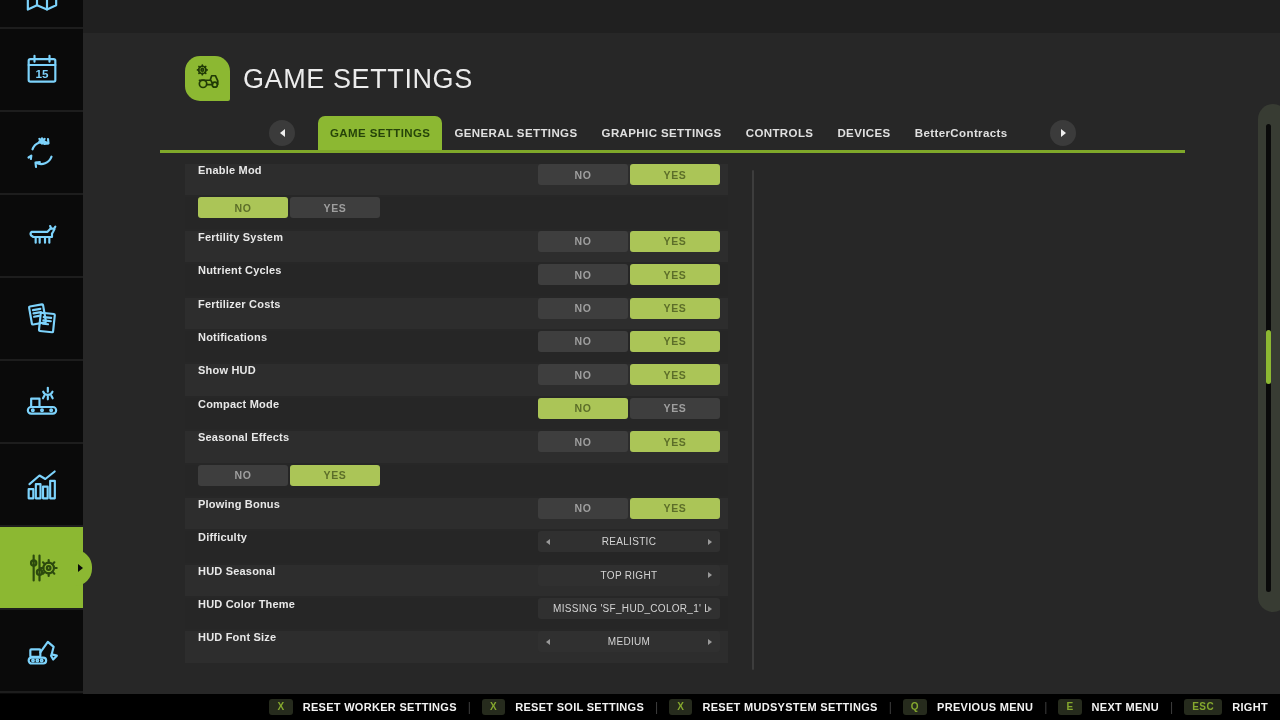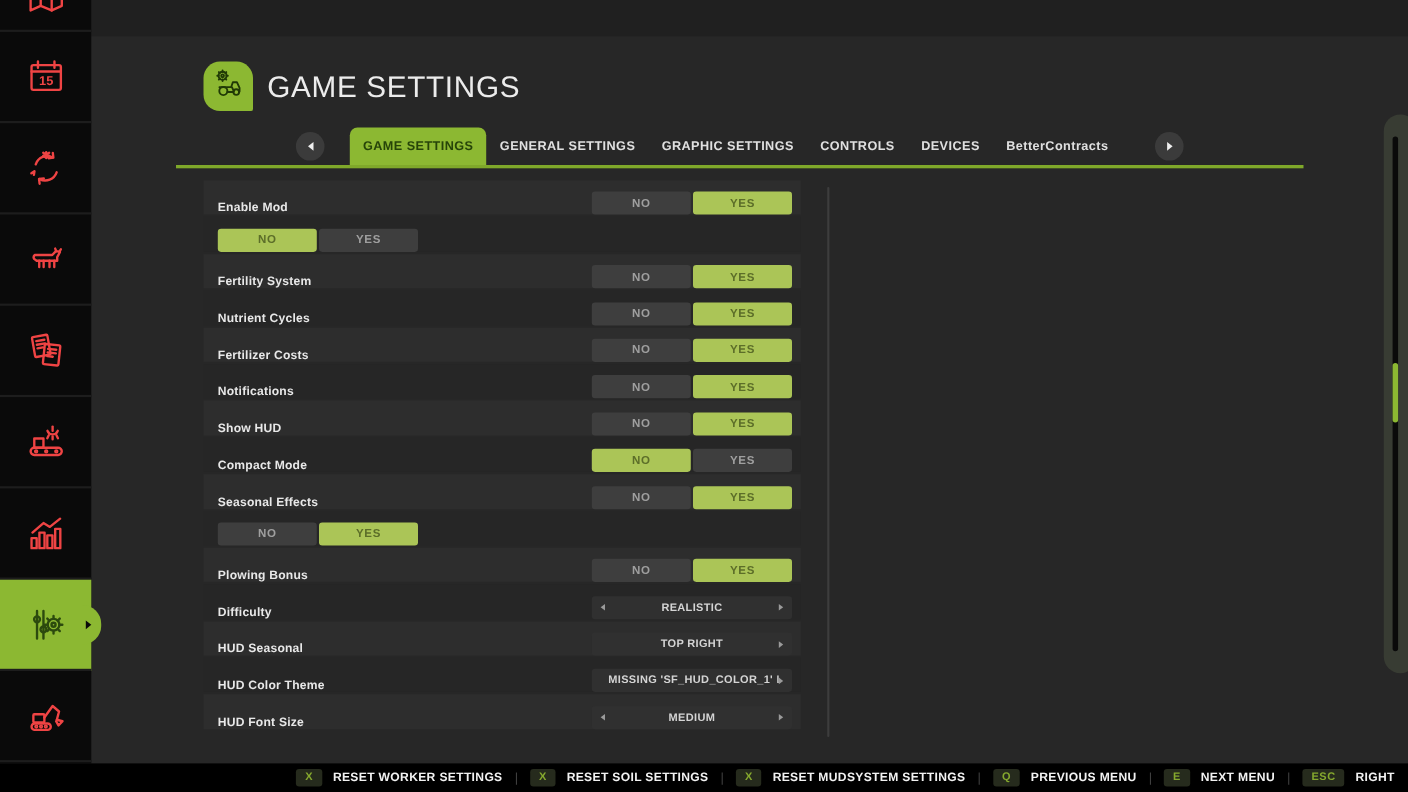--- a/index.html
+++ b/index.html
@@ -6,21 +6,21 @@
   body{
     width:1280px;height:720px;position:relative;overflow:hidden;
     background:#272727;font-family:"Liberation Sans",sans-serif;
     -webkit-font-smoothing:antialiased;
   }
   
   .top-strip{position:absolute;left:83px;top:0;right:0;height:33px;background:#202020;}
 
   
   .sidebar{position:absolute;left:0;top:0;width:83px;height:694px;background:#0a0a0a;display:flex;flex-direction:column;z-index:5;}
-  .side-item{height:83px;box-sizing:border-box;border-bottom:2px solid #1d1d1d;display:flex;align-items:center;justify-content:center;position:relative;color:#ef4444;cursor:pointer;}
+  .side-item{height:83px;box-sizing:border-box;border-bottom:2px solid #1d1d1d;display:flex;align-items:center;justify-content:center;position:relative;color:#7dd3fc;cursor:pointer;}
   .side-item:first-child{height:29px;overflow:hidden;}
   .side-item:first-child .icn{margin-top:-34px;}
   .side-item .icn{width:40px;height:40px;display:block;}
   .side-item svg{width:40px;height:40px;stroke:currentColor;fill:none;stroke-width:1.3;stroke-linecap:round;stroke-linejoin:round;}
   .side-item.active{background:#8cb832;color:#2c4a0e;}
   .side-item.active .bump{position:absolute;right:-9px;top:50%;transform:translateY(-50%);width:17px;height:36px;background:#8cb832;border-radius:0 17px 17px 0;display:flex;align-items:center;justify-content:flex-start;padding-left:3px;box-sizing:border-box;}
   .notch-tri{width:0;height:0;border-top:4px solid transparent;border-bottom:4px solid transparent;border-left:5px solid #0a0a0a;}
 
   
   .hdr-icon{position:absolute;left:185px;top:56px;width:45px;height:45px;background:#8cb832;border-radius:15px 15px 2px 15px;display:flex;align-items:center;justify-content:center;}
@@ -33,31 +33,31 @@
   .circle-prev{left:109px;}
   .circle-next{left:890px;}
   .tri-left{width:0;height:0;border-top:4px solid transparent;border-bottom:4px solid transparent;border-right:5px solid #efefef;}
   .tri-right{width:0;height:0;border-top:4px solid transparent;border-bottom:4px solid transparent;border-left:5px solid #efefef;}
   .tabs{position:absolute;left:158px;top:0;height:34px;display:flex;}
   .tab{padding:0 12px;display:flex;align-items:center;font-size:11.5px;font-weight:700;color:#e0e0e0;letter-spacing:0.4px;white-space:nowrap;cursor:pointer;}
   .tab.active{background:#8cb832;color:#264409;border-radius:7px 7px 0 0;}
 
   
   .panel{position:absolute;left:185px;top:164px;width:543px;}
-  .row{height:31.4px;margin-bottom:2px;display:flex;align-items:flex-end;padding:0 8px 0 13px;box-sizing:border-box;background:#262626;gap:41px;}
+  .row{height:31.4px;margin-bottom:2px;display:flex;align-items:flex-start;padding:0 8px 0 13px;box-sizing:border-box;background:#262626;gap:41px;}
   .row:nth-child(odd){background:#2d2d2d;}
   .row-label{flex:1;font-size:11px;font-weight:700;color:#e8e8e8;letter-spacing:0.2px;}
   .toggle{display:flex;gap:2px;width:182px;}
   .tbtn{flex:1;height:21px;border-radius:3px;background:#3e3e3e;color:#9f9f9f;font-size:10.5px;font-weight:700;display:flex;align-items:center;justify-content:center;letter-spacing:0.6px;cursor:pointer;}
   .tbtn.sel{background:#abc557;color:#5c6e29;}
   .selector{width:182px;height:21px;border-radius:3px;background:#303030;display:flex;align-items:center;justify-content:space-between;padding:0 8px;box-sizing:border-box;cursor:pointer;}
   .sel-tri-l{width:0;height:0;border-top:3.5px solid transparent;border-bottom:3.5px solid transparent;border-right:4.5px solid #9a9a9a;}
   .sel-tri-r{width:0;height:0;border-top:3.5px solid transparent;border-bottom:3.5px solid transparent;border-left:4.5px solid #9a9a9a;}
   .hidden-arrow{visibility:hidden;}
-  .sel-value{flex:1;text-align:center;font-size:10px;font-weight:700;color:#d4d4d4;letter-spacing:0.3px;white-space:nowrap;overflow:hidden;padding:0 3px;}
+  .sel-value{flex:1;text-align:center;font-size:10px;font-weight:400;color:#d4d4d4;letter-spacing:0.3px;white-space:nowrap;overflow:hidden;padding:0 3px;}
 
   
   .panel-scroll-line{position:absolute;left:752px;top:170px;width:2px;height:500px;background:#3d3d3d;border-radius:1px;}
   .scroll-pill{position:absolute;right:-8px;top:104px;width:30px;height:508px;background:#383c33;border-radius:15px;}
   .scroll-track{position:absolute;right:9px;top:124px;width:5px;height:468px;background:#0a0a0a;border-radius:3px;}
   .scroll-thumb{position:absolute;right:9px;top:330px;width:5px;height:54px;background:#8cb832;border-radius:3px;cursor:pointer;}
 
   
   .bottombar{position:absolute;left:0;bottom:0;width:1280px;height:26px;background:#000;display:flex;align-items:center;justify-content:flex-end;padding-right:12px;box-sizing:border-box;z-index:10;}
   .bb-item{display:flex;align-items:center;gap:10px;cursor:pointer;}

